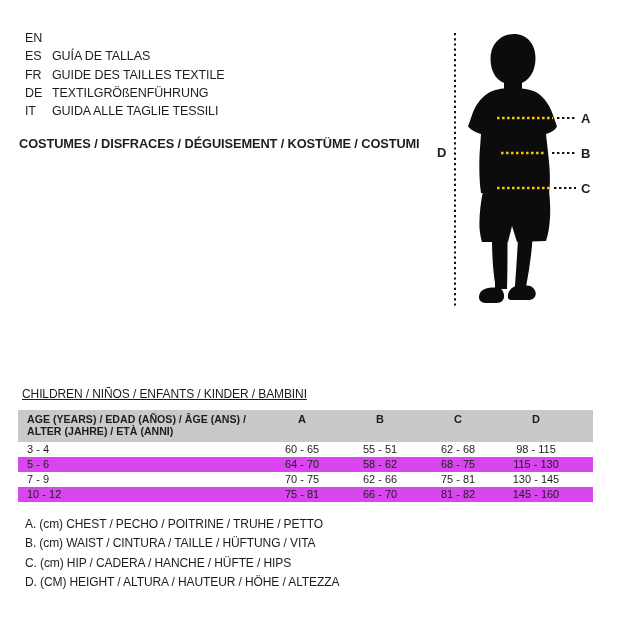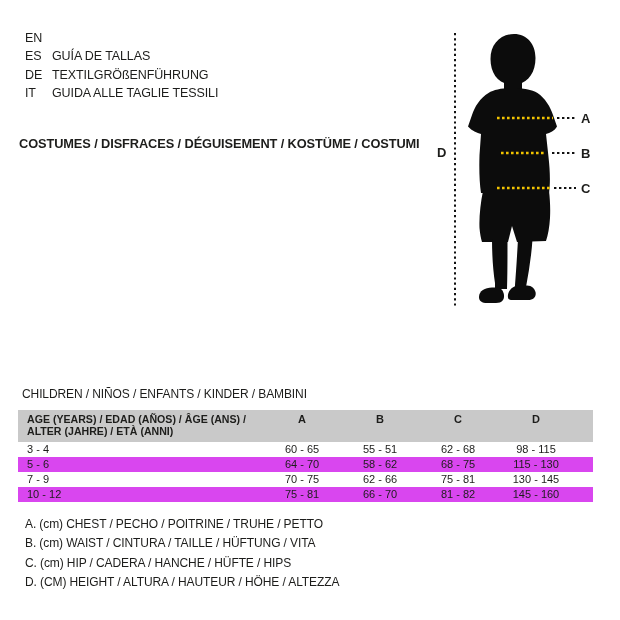--- a/index.html
+++ b/index.html
@@ -13,21 +13,21 @@
   .lang-row{display:flex;line-height:18.3px;font-size:12.5px;letter-spacing:-0.1px;}
   .lang-code{width:27px;flex:0 0 27px;}
   .lang-label{white-space:nowrap;}
   .category-line{
     position:absolute;left:19px;top:136px;font-size:12.8px;font-weight:bold;
     letter-spacing:-0.1px;white-space:nowrap;
   }
   
   .figure{position:absolute;left:430px;top:25px;width:190px;height:290px;}
   
-  .section-title{position:absolute;left:22px;top:387px;font-size:12px;letter-spacing:-0.1px;white-space:nowrap;}
+  .section-title{position:absolute;left:22px;top:387px;font-size:12px;letter-spacing:-0.1px;white-space:nowrap;text-decoration:underline;}
   
   .size-table{
     position:absolute;left:18px;top:410px;width:575px;border-collapse:collapse;
     table-layout:fixed;font-size:11px;
   }
   .size-table col.c-age{width:245px;}
   .size-table col.c-val{width:78px;}
   .size-table col.c-fill{width:18px;}
   .size-table thead th{
     background:#c9c9c9;font-weight:bold;text-align:center;vertical-align:top;
@@ -46,20 +46,24 @@
 
 <div class="page">
 
   <div class="lang-block">
     <div class="lang-row">
       <span class="lang-code">EN</span>
     </div>
     <div class="lang-row">
       <span class="lang-code">ES</span>
       <span class="lang-label">GUÍA DE TALLAS</span>
+    </div>
+    <div class="lang-row">
+      <span class="lang-code">FR</span>
+      <span class="lang-label">GUIDE DES TAILLES TEXTILE</span>
     </div>
     <div class="lang-row">
       <span class="lang-code">DE</span>
       <span class="lang-label">TEXTILGRÖßENFÜHRUNG</span>
     </div>
     <div class="lang-row">
       <span class="lang-code">IT</span>
       <span class="lang-label">GUIDA ALLE TAGLIE TESSILI</span>
     </div>
   </div>

